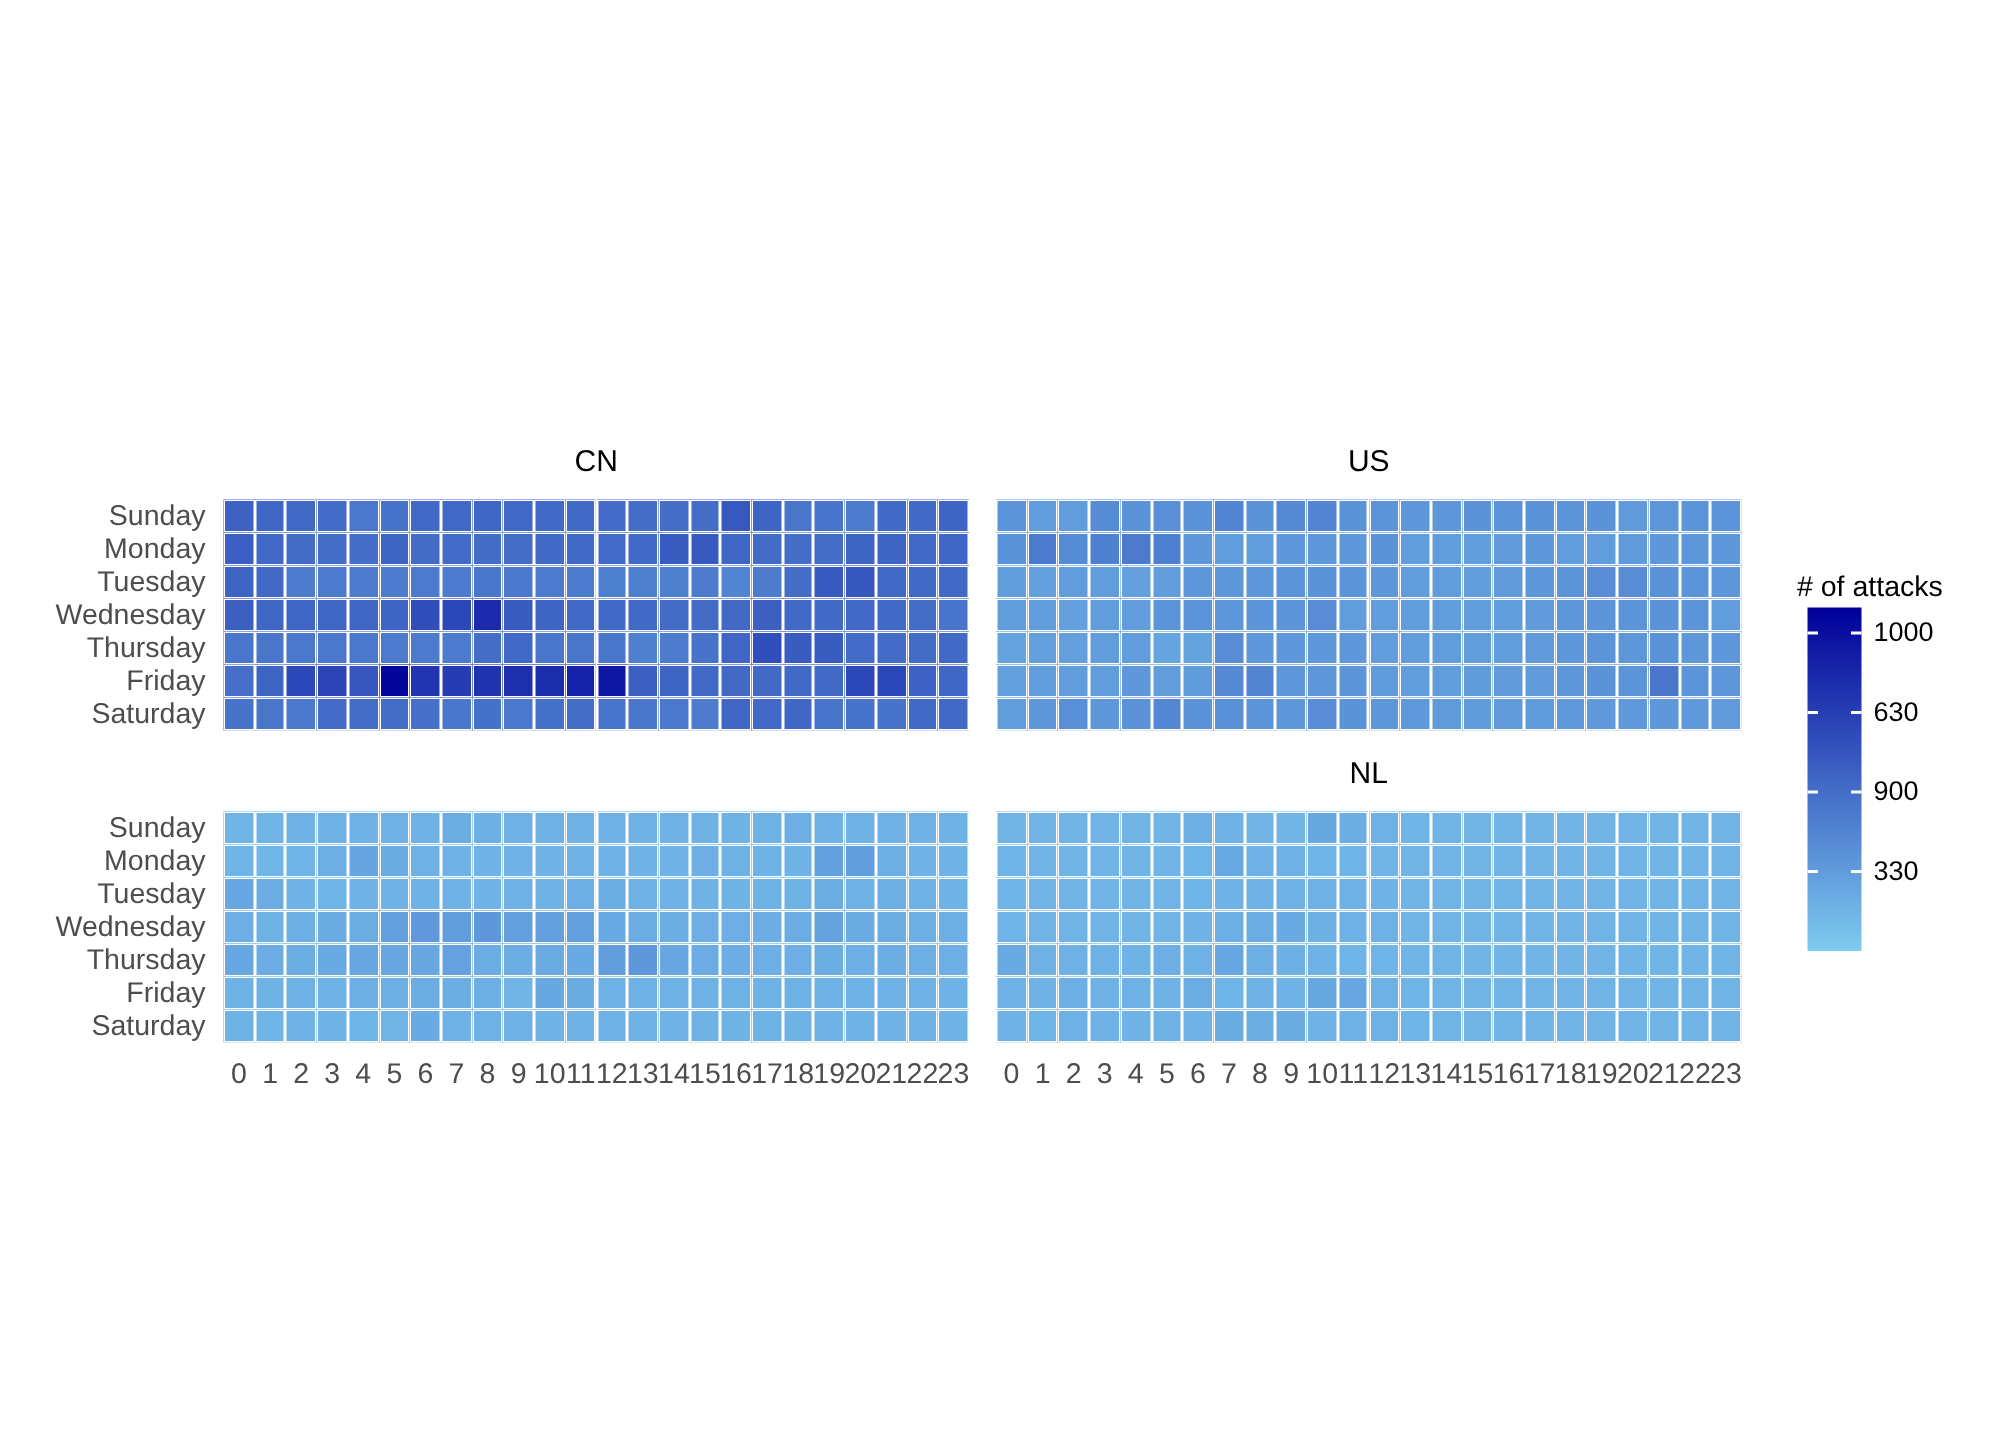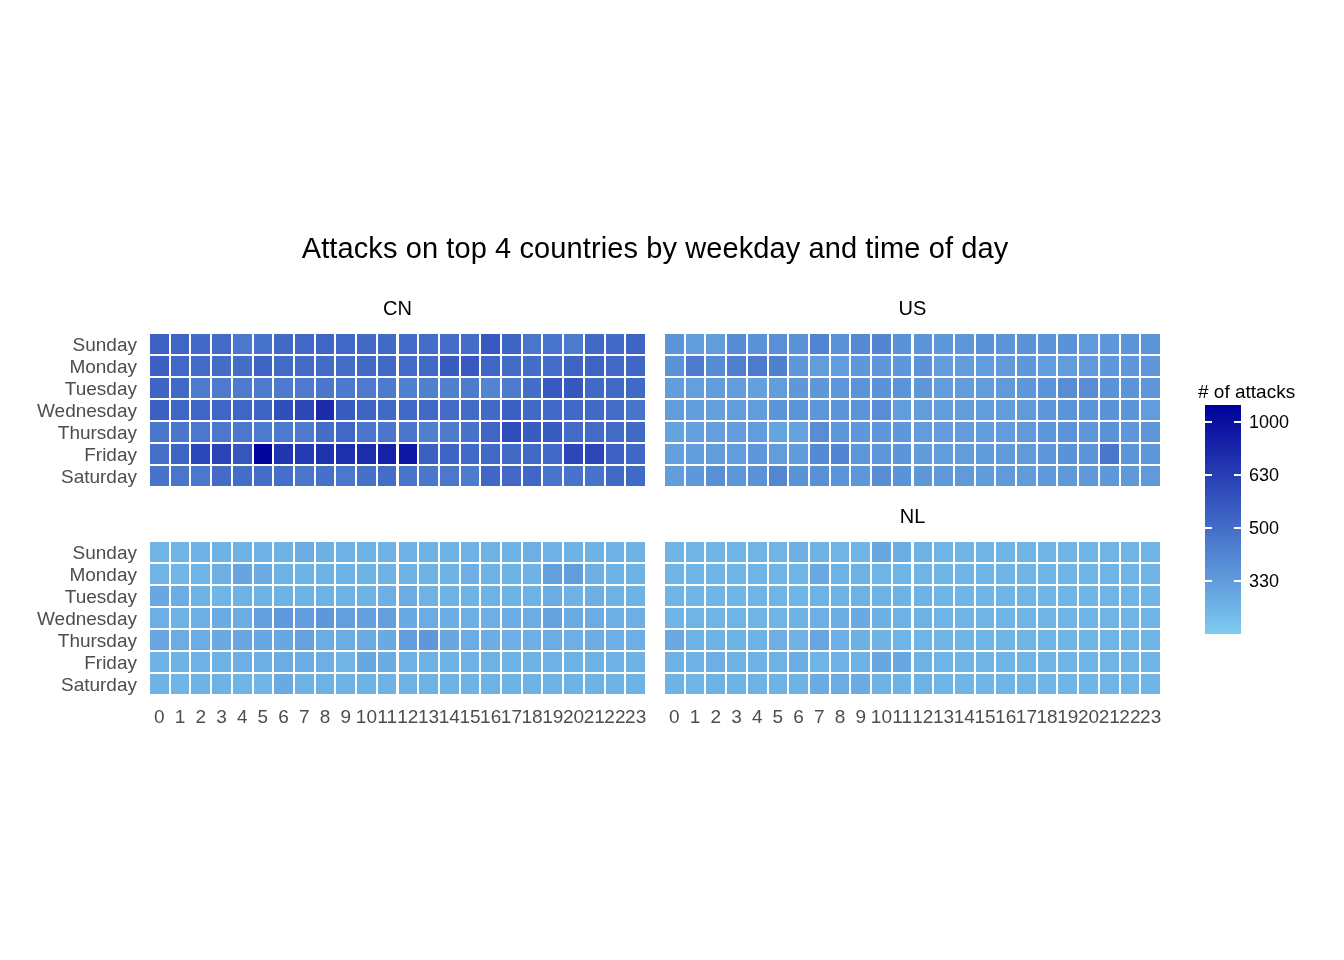--- a/index.html
+++ b/index.html
@@ -74,21 +74,20 @@
     color:#000000;
     white-space:nowrap;
     transform:translateY(-50%);
   }
 </style>
 </head>
 <body>
 
 <div id="stage">
 
-  <div class="title">Attacks on top 4 countries by weekday and time of day</div>
 
   <div class="facet-title" id="ft1" style="left: 664px; width: 497px; top: 297px;">US</div>
   <div class="facet-title" id="ft0" style="left: 149px; width: 497px; top: 297px;">CN</div>
   <div class="facet-title" id="ft3" style="left: 664px; width: 497px; top: 505px;">NL</div>
 
   <div id="panels">
       <div class="panel" style="left: 149px; top: 333px; width: 497px; height: 154px;">
         <div class="prow" style="top: 0px; height: 22px;">
           <div class="cell" title="CN Sunday 0: 560" style="left: 0px; width: 20.7083px; background: rgb(61, 98, 195); box-shadow: rgb(255, 255, 255) 0px 0px 0px 1px inset;"></div>
           <div class="cell" title="CN Sunday 1: 540" style="left: 20.7083px; width: 20.7083px; background: rgb(63, 102, 197); box-shadow: rgb(255, 255, 255) 0px 0px 0px 1px inset;"></div>
@@ -897,18 +896,18 @@
       <div class="legend-tick" style="top: 579.991px; left: 1234px; position: absolute;"></div>
       <div class="legend-tick left" style="top: 526.981px; left: 1205px; position: absolute;"></div>
       <div class="legend-tick" style="top: 526.981px; left: 1234px; position: absolute;"></div>
       <div class="legend-tick left" style="top: 473.972px; left: 1205px; position: absolute;"></div>
       <div class="legend-tick" style="top: 473.972px; left: 1234px; position: absolute;"></div>
       <div class="legend-tick left" style="top: 420.963px; left: 1205px; position: absolute;"></div>
       <div class="legend-tick" style="top: 420.963px; left: 1234px; position: absolute;"></div>
     </div>
   <div id="leglabels">
       <div class="legend-label" style="top: 580.991px;">330</div>
-      <div class="legend-label" style="top: 527.981px;">500</div>
+      <div class="legend-label" style="top: 527.981px;">900</div>
       <div class="legend-label" style="top: 474.972px;">630</div>
       <div class="legend-label" style="top: 421.963px;">1000</div>
     </div>
 
 </div>
 
 </body></html>

